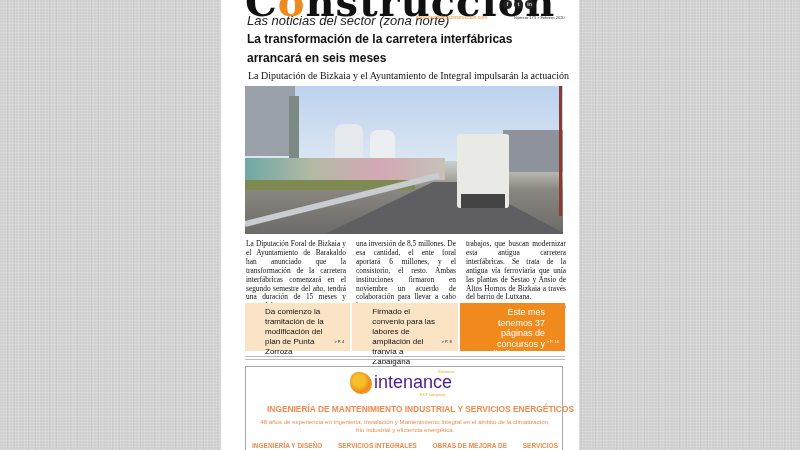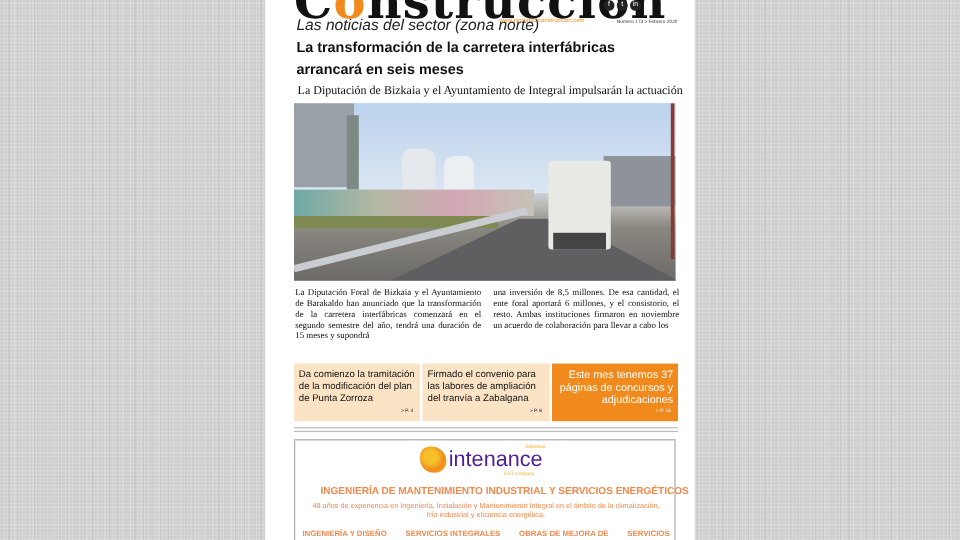--- a/index.html
+++ b/index.html
@@ -48,21 +48,21 @@
       clip-path:polygon(45% 0, 60% 0, 100% 100%, 0 100%); }
     .photo .rail { position:absolute; left:0; top:100px; width:200px; height:6px; background:#c9ccd0; transform:rotate(-14deg); transform-origin:left; top:135px; }
     .photo .truck { position:absolute; left:212px; top:48px; width:52px; height:74px; background:#e9e9e6; border-radius:3px; }
     .photo .truck:after { content:""; position:absolute; left:4px; bottom:0; width:44px; height:14px; background:#444; }
     .photo .pole { position:absolute; left:314px; top:0; width:3px; height:130px; background:#8b3a31; }
     .columns { position:absolute; left:25px; top:240px; width:320px; display:flex; gap:10px; }
     .columns .col { flex:1; font-family:"Liberation Serif", serif; font-size:7.4px; line-height:8.9px; color:#111; text-align:justify; }
     .columns .col p { margin:0; }
     .ref { font-family:"Liberation Sans", sans-serif; font-size:4px; float:right; margin-top:2px; }
     .teasers { position:absolute; left:24px; top:303px; width:320px; height:48px; display:flex; gap:2px; }
-    .teaser { position:relative; flex:1; background:#fbe3c6; padding:4px 4px; font-size:8px; line-height:10px; color:#111; box-sizing:border-box; }
+    .teaser { position:relative; flex:1; background:#fbe3c6; padding:4px 20px; font-size:8px; line-height:10px; color:#111; box-sizing:border-box; }
     .teaser.hl { background:#f08a1c; color:#fff; text-align:right; font-size:9px; line-height:10.5px; }
     .teaser .p { position:absolute; right:6px; bottom:4px; font-size:4px; }
     .rule { position:absolute; left:24px; width:320px; height:1px; background:#bbb; }
     .ad { position:absolute; left:24px; top:366px; width:318px; height:90px; border:1px solid #aaa; box-sizing:border-box; }
     .ad .logo { position:absolute; left:104px; top:2px; width:120px; height:28px; }
     .ad .flower { position:absolute; left:0; top:3px; width:22px; height:22px;
       background:radial-gradient(circle at 40% 40%,#f6c02a 0 30%,#f08a1c 60%,#f6c02a 100%); border-radius:40% 60% 45% 55%; }
     .ad .brand { position:absolute; left:24px; top:3px; font-size:18px; color:#4c1d95; }
     .ad .brand-top { position:absolute; left:88px; top:0; font-size:4px; color:#f5a623; }
     .ad .brand-sub { position:absolute; left:70px; top:23px; font-size:4px; color:#f5a623; }
@@ -102,20 +102,24 @@
     <div class="pole"></div>
   </div>
 
   <div class="columns">
     <div class="col">
         <p>La Diputación Foral de Bizkaia y el Ayuntamiento de Barakaldo han anunciado que la transformación de la carretera interfábricas comenzará en el segundo semestre del año, tendrá una duración de 15 meses y supondrá</p>
       </div>
     <div class="col">
         <p>una inversión de 8,5 millones. De esa cantidad, el ente foral aportará 6 millones, y el consistorio, el resto. Ambas instituciones firmaron en noviembre un acuerdo de colaboración para llevar a cabo los</p>
       </div>
+    <div class="col">
+        <p>trabajos, que buscan modernizar esta antigua carretera interfábricas. Se trata de la antigua vía ferroviaria que unía las plantas de Sestao y Ansio de Altos Hornos de Bizkaia a través del barrio de Lutxana.</p>
+        <span class="ref">&gt; P. 2</span>
+      </div>
   </div>
 
   <div class="teasers">
     <div class="teaser">
       <span>Da comienzo la tramitación de la modificación del plan de Punta Zorroza</span>
       <span class="p">&gt; P. 4</span>
     </div>
     <div class="teaser">
       <span>Firmado el convenio para las labores de ampliación del tranvía a Zabalgana</span>
       <span class="p">&gt; P. 8</span>

